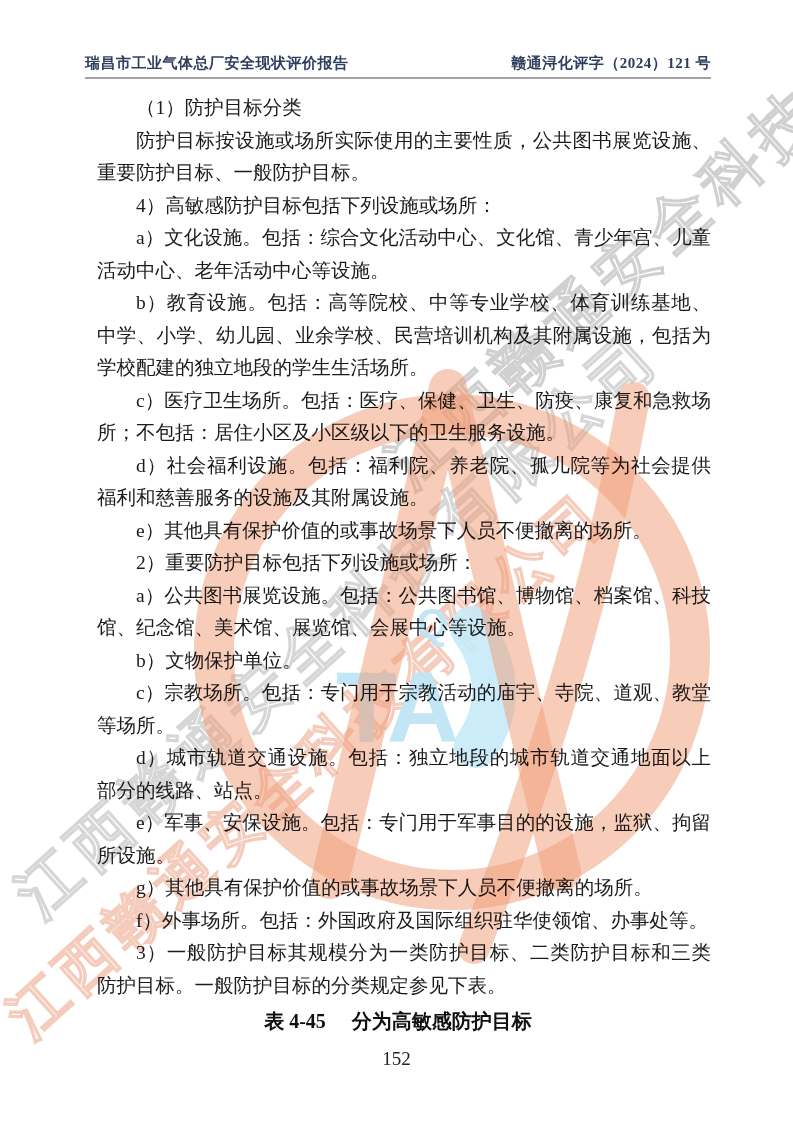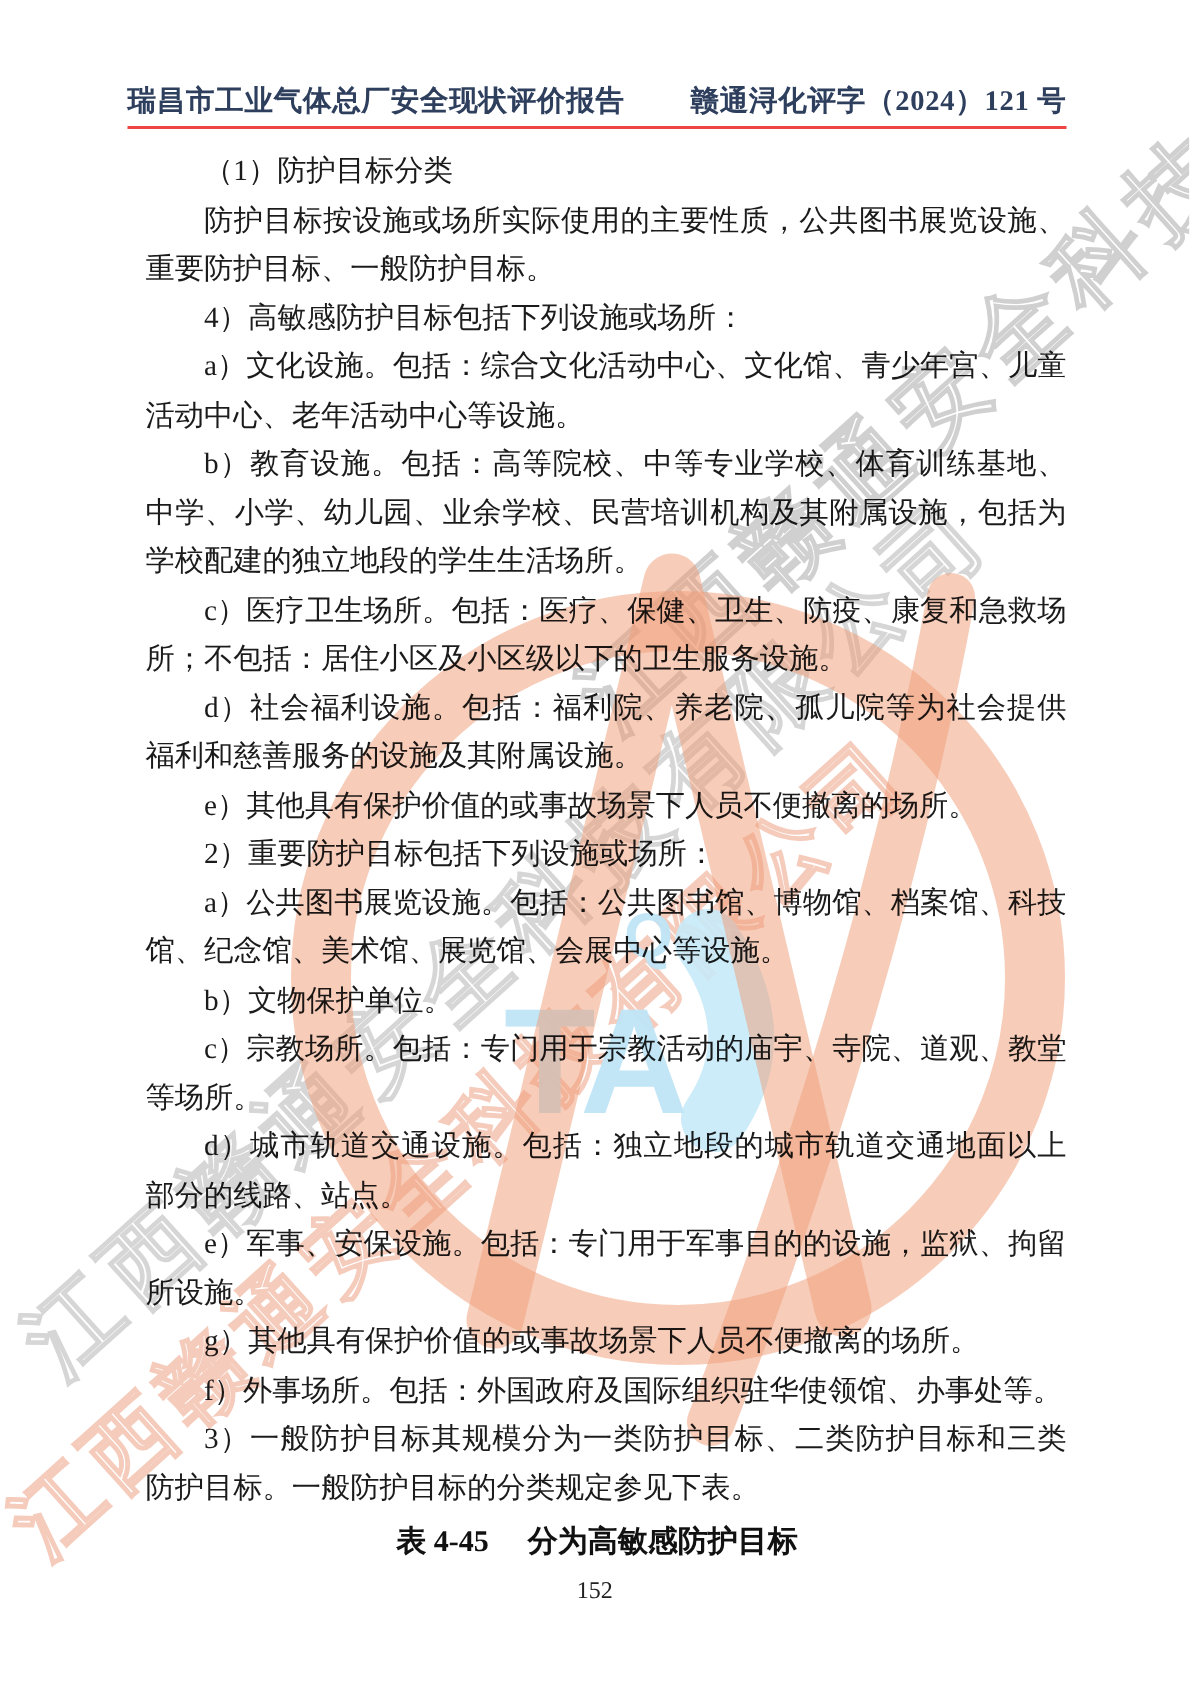--- a/index.html
+++ b/index.html
@@ -11,23 +11,23 @@
     font-family:"Liberation Serif","DejaVu Serif",serif;
   }
   .content{
     position:absolute;
     left:85px; right:82px; top:54px;
   }
   .header{
     display:flex;
     justify-content:space-between;
     align-items:flex-end;
-    border-bottom:2px solid #ef4444;
+    border-bottom:2px solid #a3a3a3;
     padding-bottom:4px;
-    font-size:19px;
+    font-size:15px;
     font-weight:bold;
     color:#2e3f5e;
     letter-spacing:0.5px;
   }
   .body-text{
     margin-top:13px;
     font-size:19.5px;
     line-height:32.5px;
     color:#1b1b1b;
     text-align:justify;
@@ -43,21 +43,21 @@
     font-size:20px;
     color:#111;
     margin-top:3px;
     line-height:32px;
   }
   .caption .caption-gap{display:inline-block;width:26px;}
   .page-number{
     position:absolute;
     bottom:52px;left:0;right:0;
     text-align:center;
-    font-size:16px;
+    font-size:19px;
     color:#222;
   }
   .watermark{
     position:absolute;
     inset:0;
     pointer-events:none;
     mix-blend-mode:multiply;
   }
   .wm-outline{
     fill:none;

